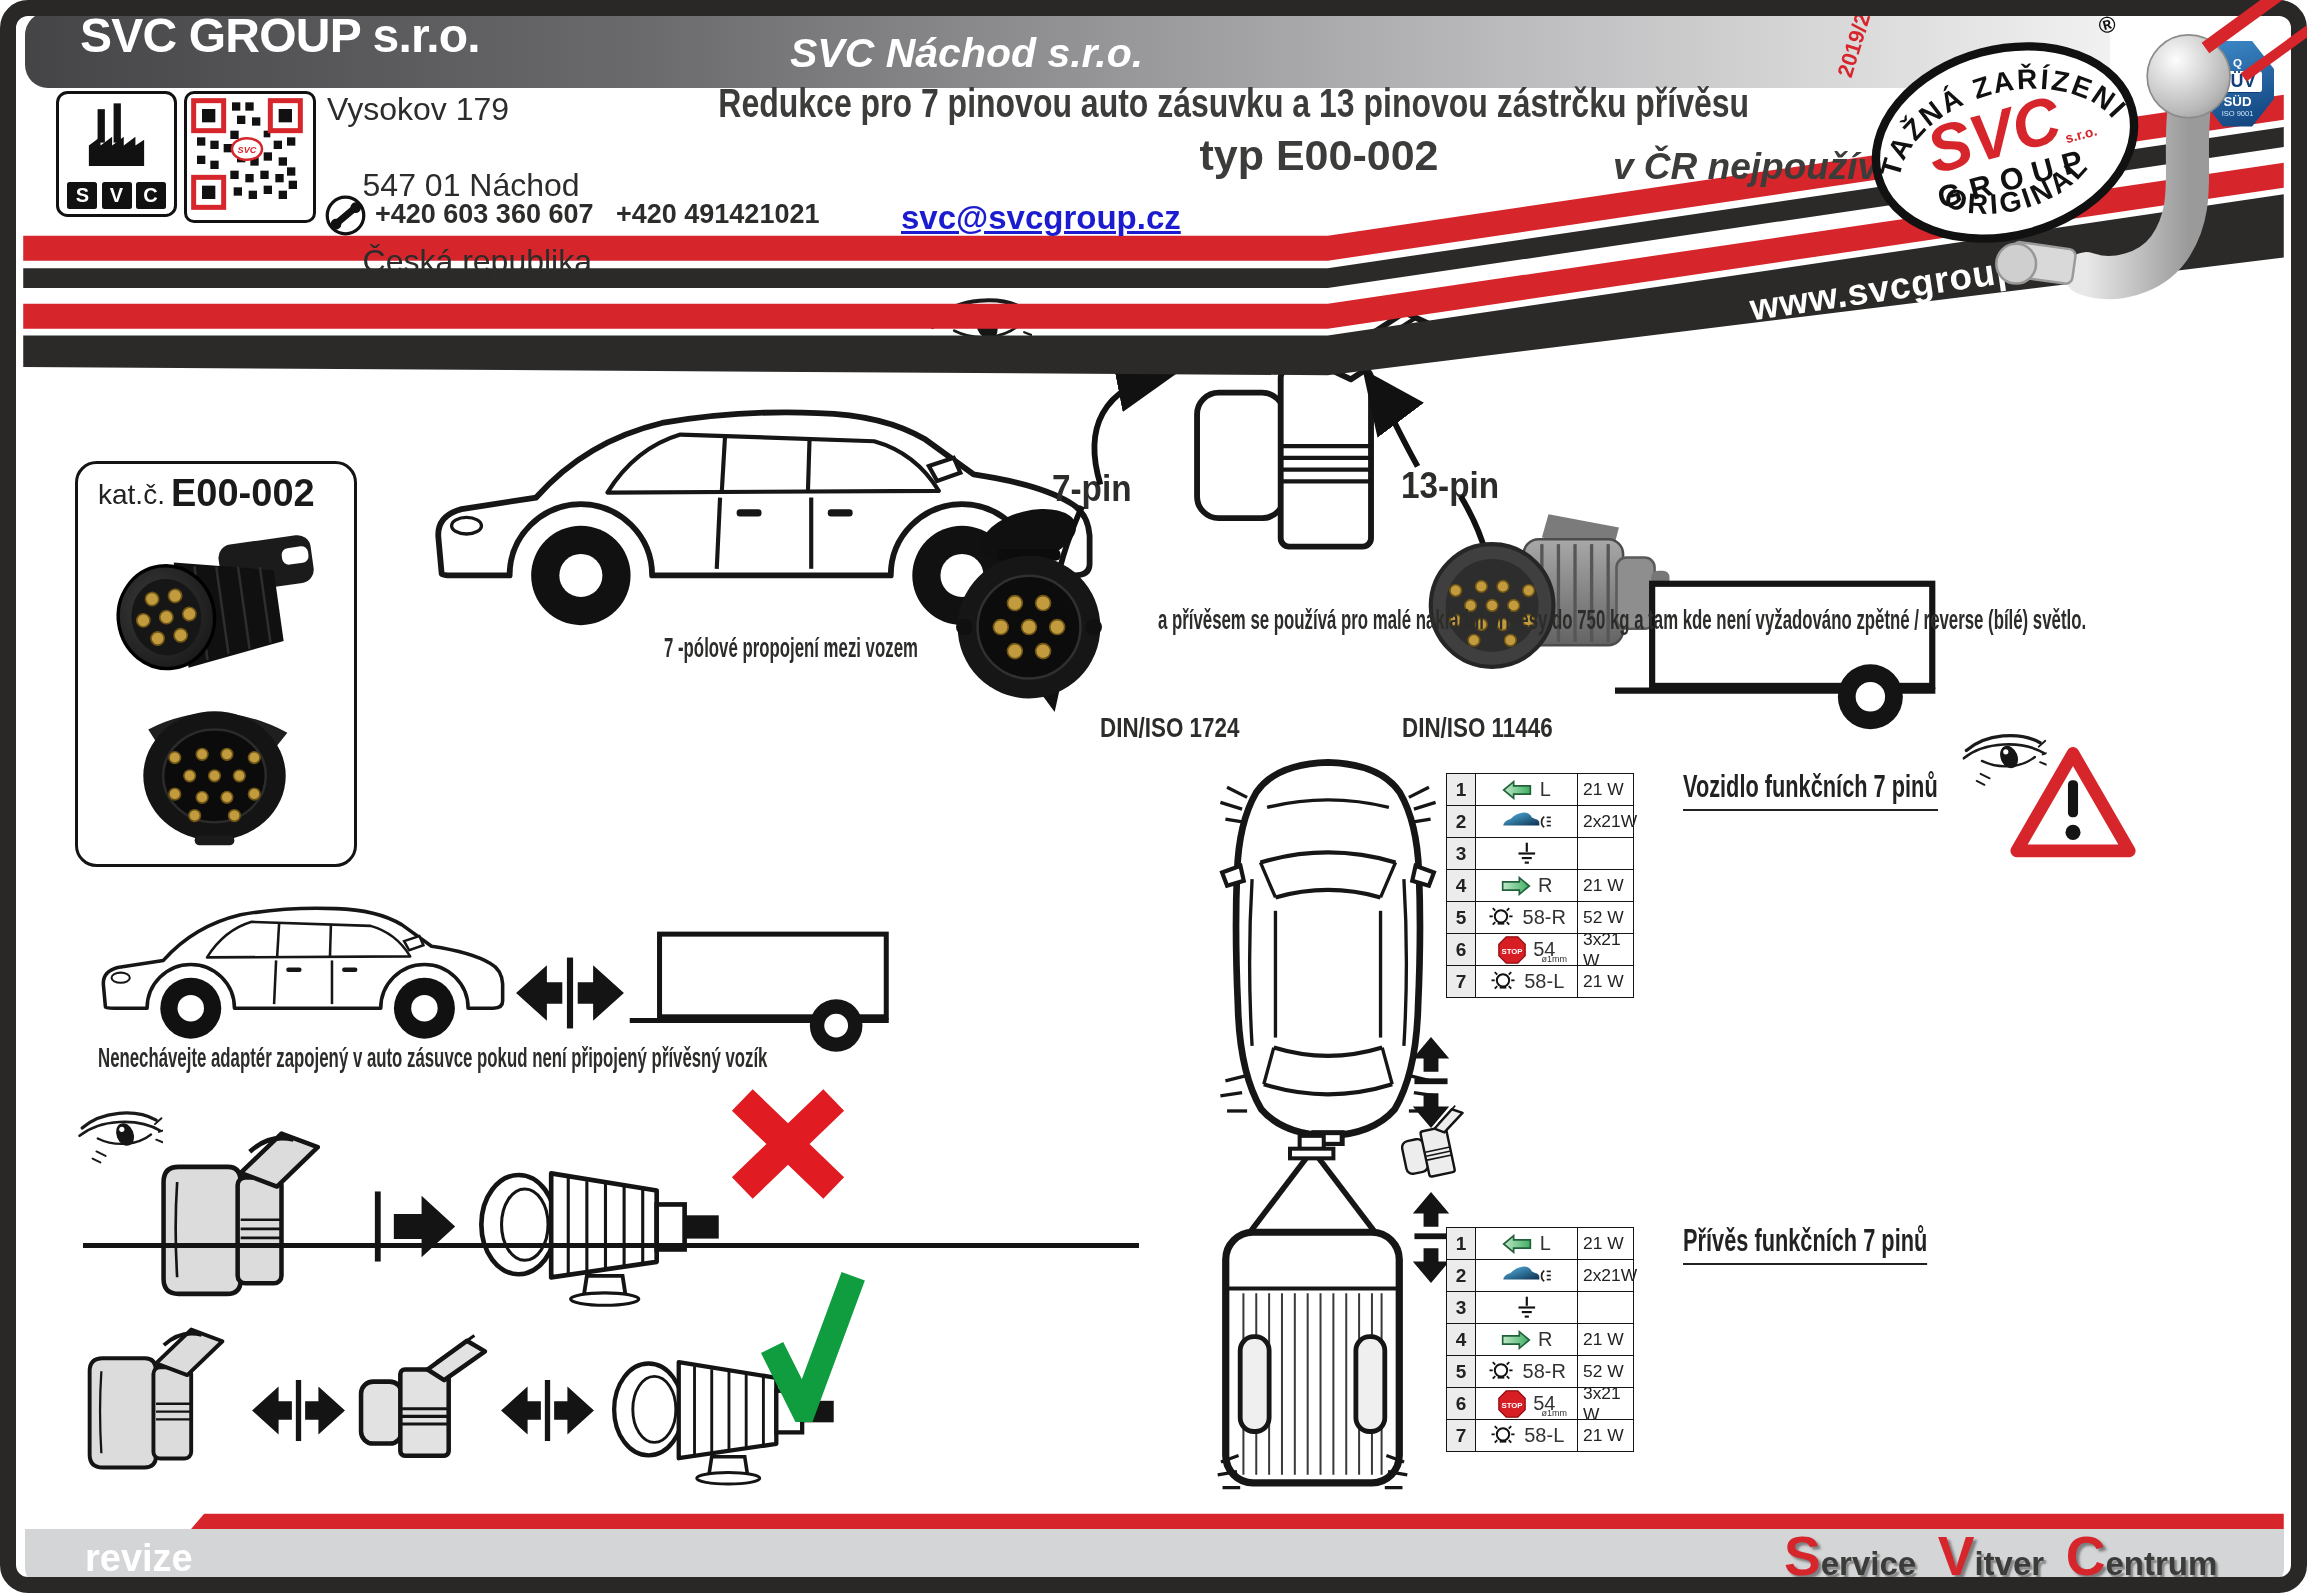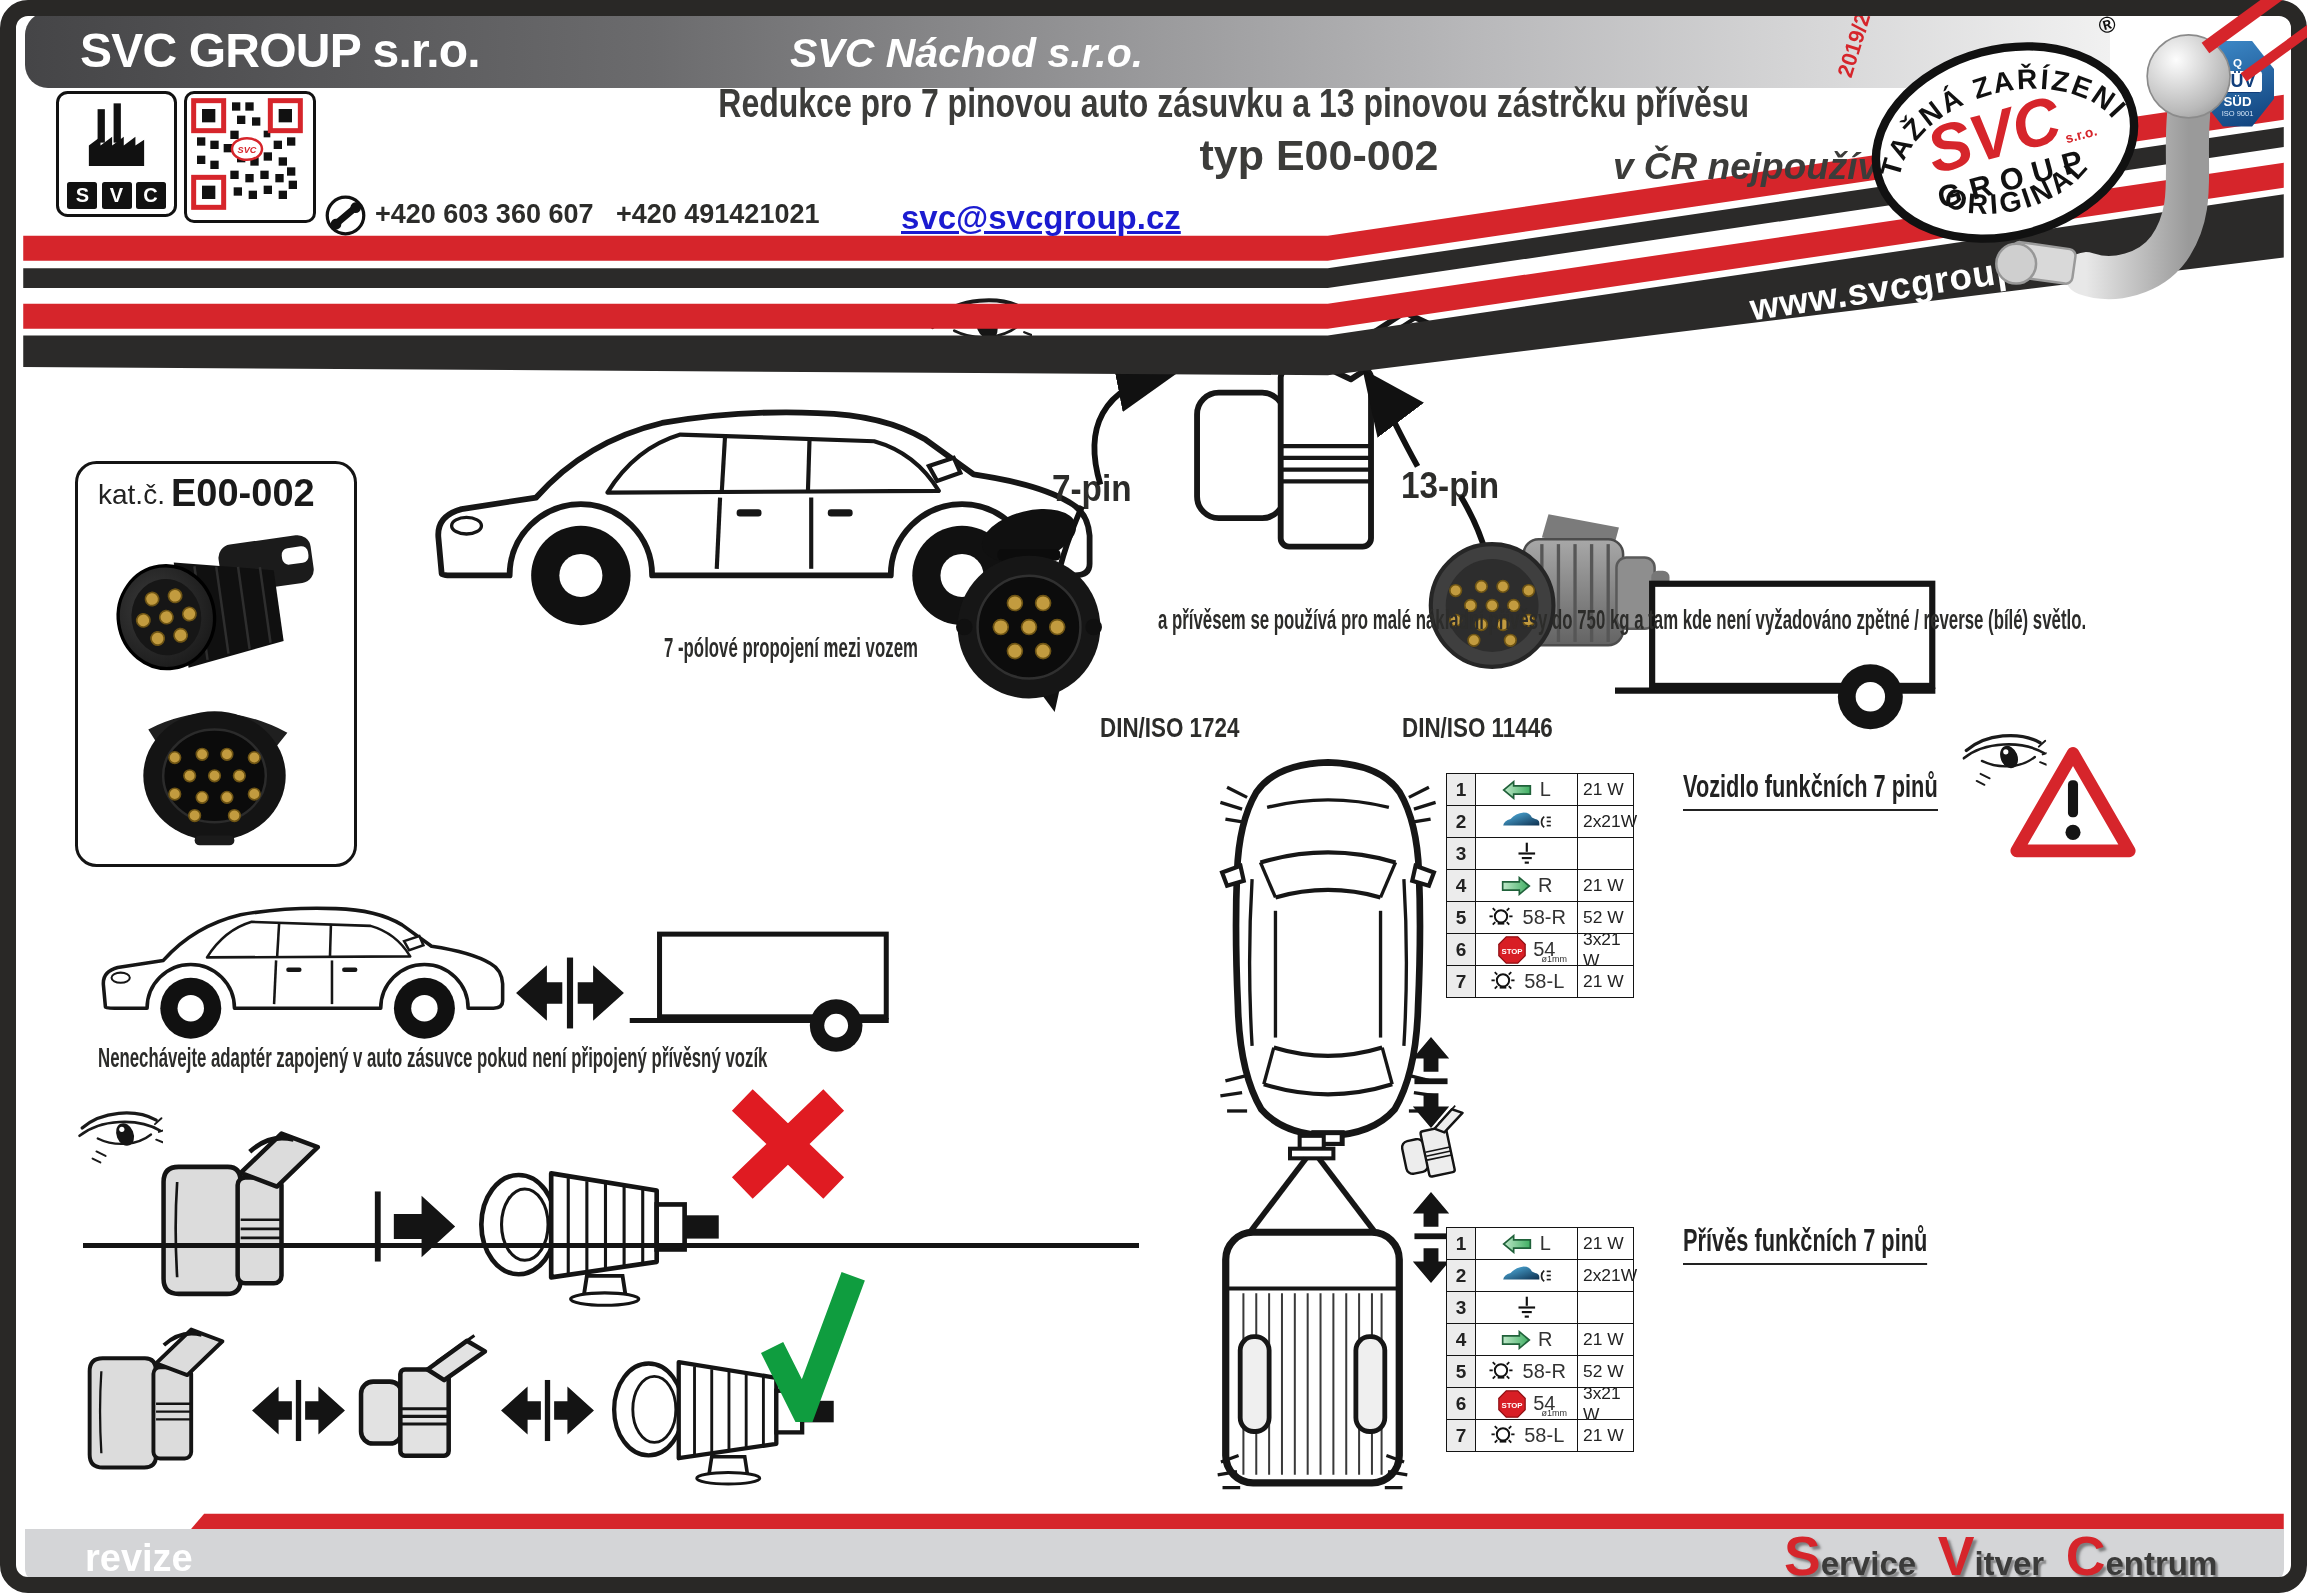--- a/index.html
+++ b/index.html
@@ -218,21 +218,21 @@
             <path d="M8 440 l22 0"></path>
           <path d="M234 408 l-22 -8"></path>
             <path d="M238 424 l-24 -4"></path>
             <path d="M232 440 l-22 0"></path>
         </g>
       </symbol>
     </defs>
   </svg>
 
   <div class="band"></div>
-  <div class="txt" style="left:80px;top:23px;font-size:48px;font-weight:bold;color:#fff;letter-spacing:-0.8px;z-index:2">SVC GROUP s.r.o.</div>
+  <div class="txt" style="left:80px;top:8px;font-size:48px;font-weight:bold;color:#fff;letter-spacing:-0.8px;z-index:2">SVC GROUP s.r.o.</div>
   <div class="txt" style="left:790px;top:30px;font-size:41px;font-weight:bold;font-style:italic;color:#fff;z-index:2">SVC Náchod s.r.o.</div>
 
   <div class="logo-box">
     <svg width="91" height="80" viewBox="0 0 120 110">
       <rect x="34" y="14" width="10" height="46" fill="#111"></rect>
       <rect x="56" y="6" width="10" height="54" fill="#111"></rect>
       <path d="M22 92 L22 64 L38 52 L38 64 L54 52 L54 64 L70 52 L70 64 L86 52 L86 64 L98 56 L98 92 Z" fill="#111"></path>
     </svg>
     <div class="logo-letters">
       <span>S</span>
@@ -278,20 +278,24 @@
         <rect x="100" y="8" width="36" height="36" fill="#fff" stroke="#d6252b" stroke-width="6"></rect>
           <rect x="110" y="18" width="16" height="16" fill="#111"></rect>
         <rect x="8" y="100" width="36" height="36" fill="#fff" stroke="#d6252b" stroke-width="6"></rect>
           <rect x="18" y="110" width="16" height="16" fill="#111"></rect>
       </g>
       <ellipse cx="72" cy="66" rx="18" ry="13" fill="#fff" stroke="#d6252b" stroke-width="3"></ellipse>
       <text x="72" y="71" text-anchor="middle" font-size="11" font-weight="bold" fill="#d6252b" font-style="italic">SVC</text>
     </svg>
   </div>
 
+  <div class="txt" style="left:327px;top:90px;font-size:32px;line-height:38px;white-space:pre;z-index:3"><span>Vysokov 179</span><br>
+    <span>547 01 Náchod</span><br>
+    <span>Česká republika</span>
+  </div>
 
   <svg class="abs" style="left:324px;top:194px;z-index:3" width="43" height="43" viewBox="0 0 80 80">
     <circle cx="40" cy="40" r="34" fill="none" stroke="#111" stroke-width="6"></circle>
     <g transform="rotate(-40 40 40)" fill="#111">
       <rect x="12" y="34" width="56" height="13" rx="6"></rect>
       <circle cx="16" cy="41" r="10"></circle>
         <circle cx="64" cy="41" r="10"></circle>
     </g>
   </svg>
   <div class="txt" style="left:375px;top:199px;font-size:27px;font-weight:bold;z-index:3">

